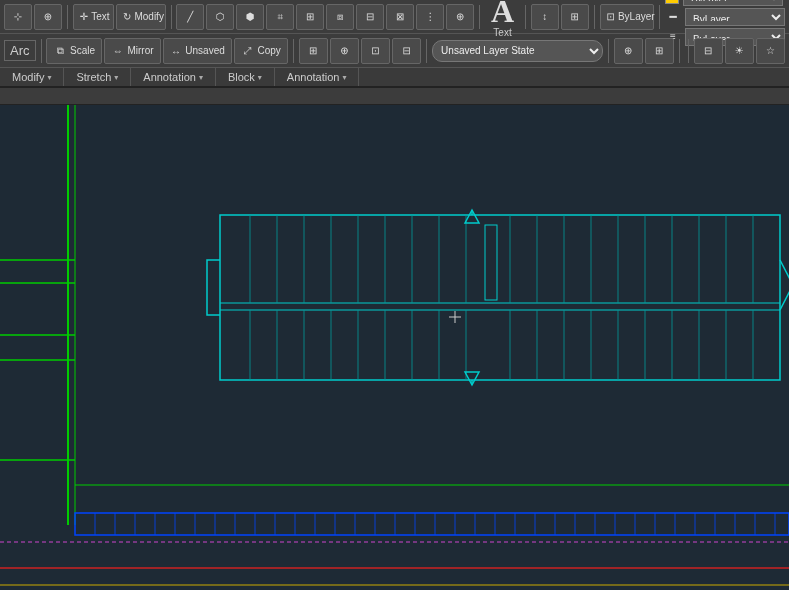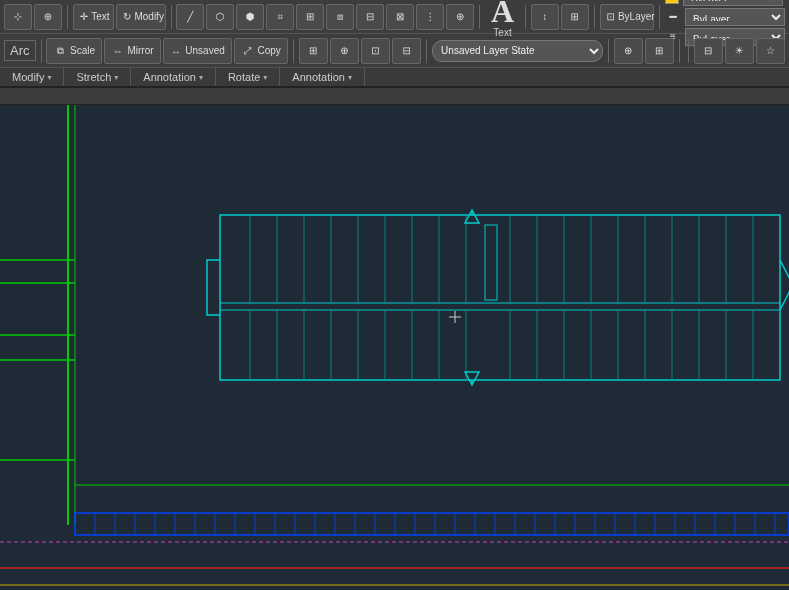--- a/index.html
+++ b/index.html
@@ -338,21 +338,21 @@
       </div>
       <div class="section-header-item">
         <span>Stretch</span>
         <span class="dropdown-arrow">▾</span>
       </div>
       <div class="section-header-item">
         <span>Annotation</span>
         <span class="dropdown-arrow">▾</span>
       </div>
       <div class="section-header-item">
-        <span>Rotate</span>
+        <span>Block</span>
         <span class="dropdown-arrow">▾</span>
       </div>
       <div class="section-header-item">
         <span>Annotation</span>
         <span class="dropdown-arrow">▾</span>
       </div>
     </div>
 
   </div>
 

